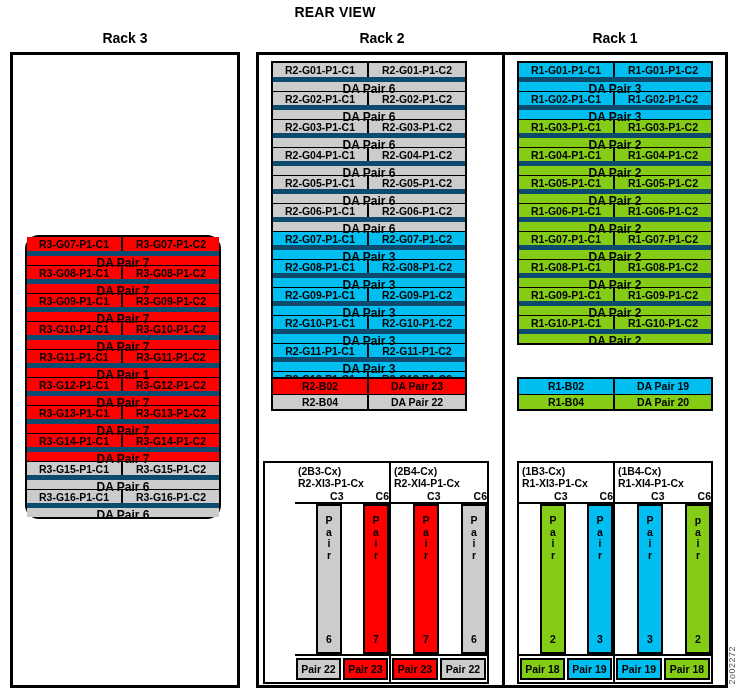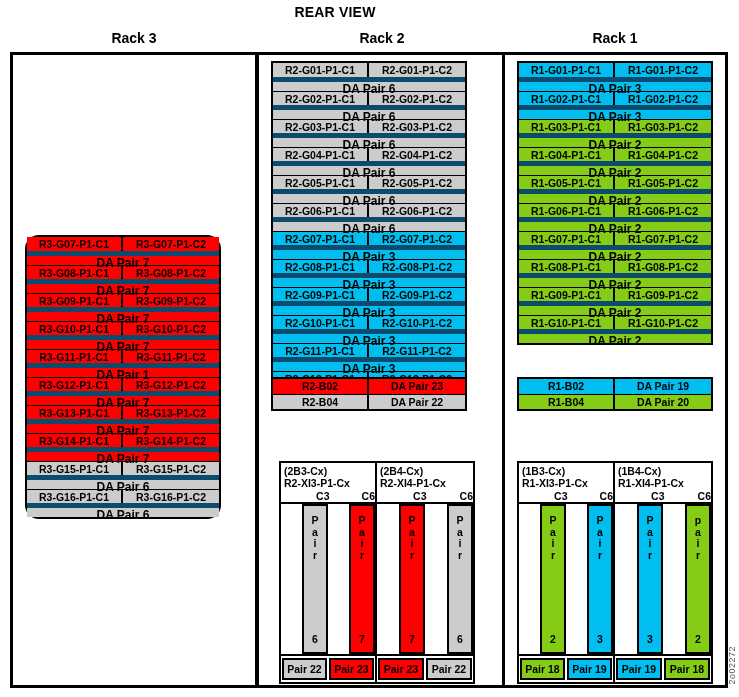--- a/index.html
+++ b/index.html
@@ -22,21 +22,21 @@
     position:absolute;top:-22px;left:0;width:100%;
     text-align:center;font-size:14px;font-weight:bold;
   }
   .rack-frame{
     border:3px solid #000;
     background:#fff;
     box-sizing:border-box;
     height:636px;
     position:relative;
   }
-  #rack3{left:10px;width:248px;}
+  #rack3{left:10px;width:230px;}
   #rack2{left:256px;width:252px;}
   #rack1{left:502px;width:226px;}
 
   
   .group-block{
     position:absolute;
     border:2px solid #000;
     box-sizing:content-box;
   }
   .grow{display:flex;height:14px;box-sizing:border-box;}
@@ -254,21 +254,21 @@
       <div class="bblock" style="left: 12px; top: 322px; width: 192px;">
         <div class="grow c-red">
           <div class="cell left">R2-B02</div>
           <div class="cell">DA Pair 23</div>
         </div>
         <div class="grow c-gray sep">
           <div class="cell left">R2-B04</div>
           <div class="cell">DA Pair 22</div>
         </div>
       </div>
-      <div class="panel" style="left: 20px; top: 406px; width: 192px;">
+      <div class="panel" style="left: 4px; top: 406px; width: 192px; padding-left: 30px;">
         <div class="panel-head">
           <div class="panel-head-half left">
             <div class="ph-line">(2B3-Cx)</div>
             <div class="ph-line">R2-XI3-P1-Cx</div>
             <div class="ph-ports">
               <div class="ph-port">C3</div>
               <div class="ph-port">C6</div>
             </div>
           </div>
           <div class="panel-head-half">

